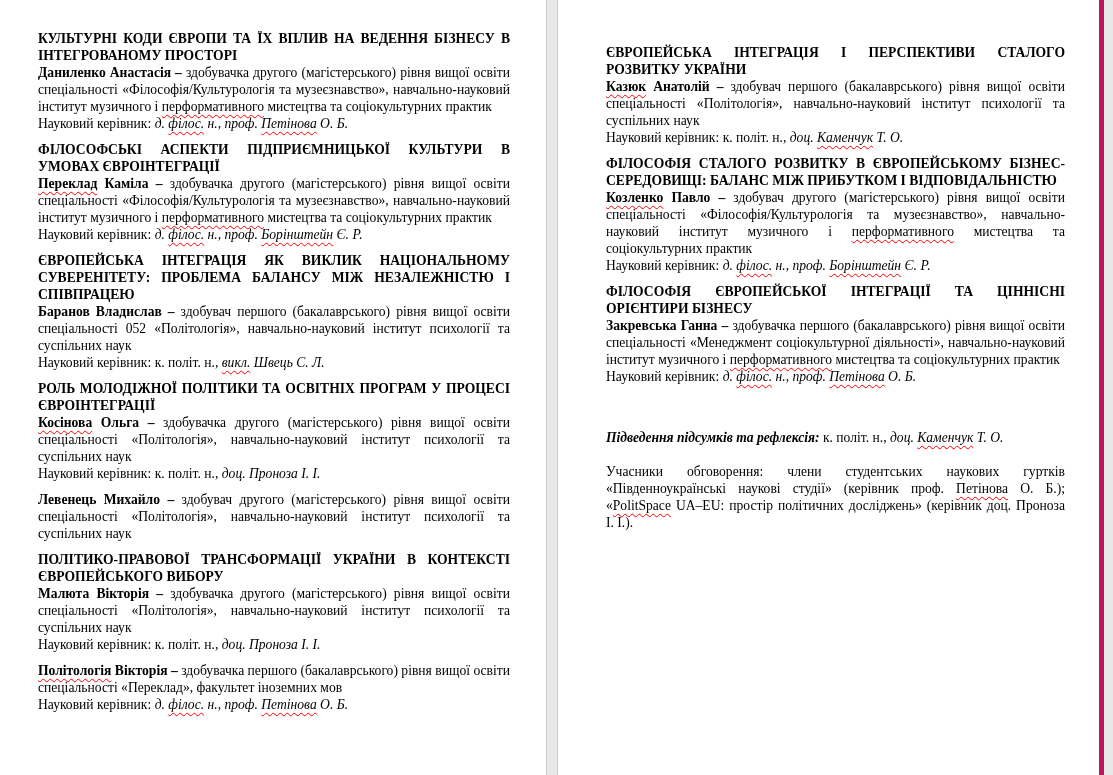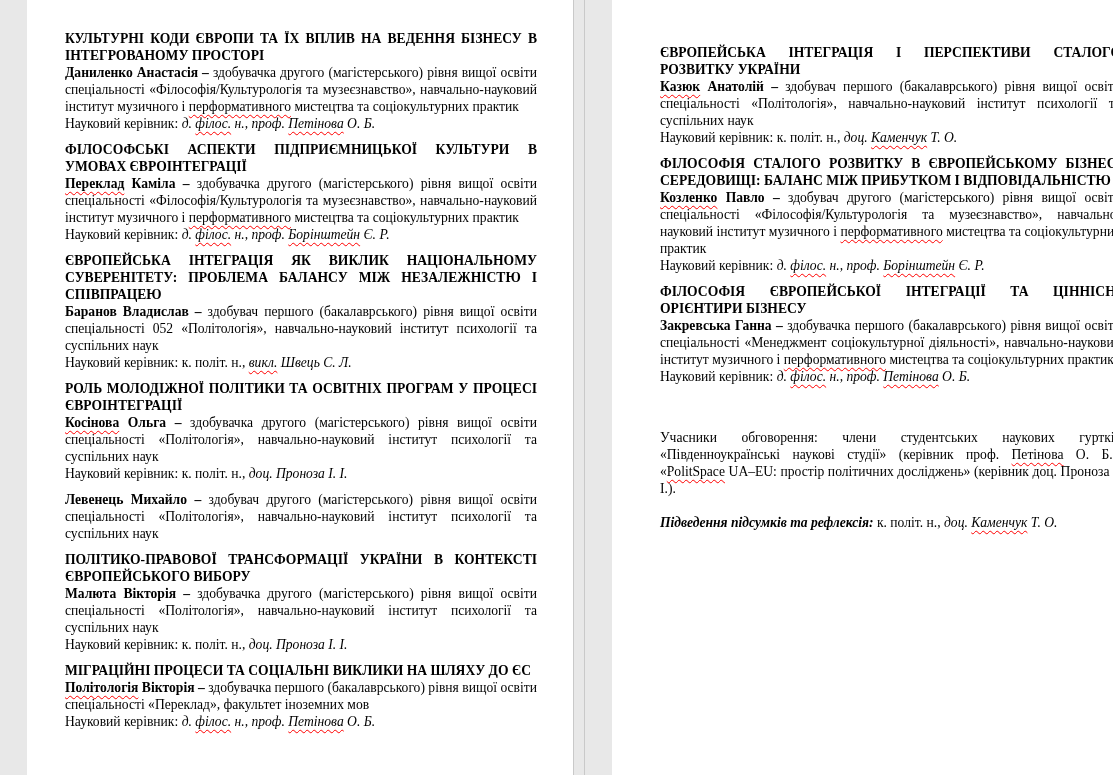--- a/index.html
+++ b/index.html
@@ -16,24 +16,23 @@
     overflow: hidden;
   }
   .page {
     flex: none;
     width: 546px;
     height: 775px;
     background: #ffffff;
     box-sizing: border-box;
     color: #000000;
     overflow: hidden;
-    margin-left: 27px;
   }
   .page-left  { padding: 30px 36px 10px 38px; }
-  .page-right { padding: 44px 34px 10px 48px; border-right: 3px solid #be185d; }
+  .page-right { padding: 44px 34px 10px 48px; border-right: 5px solid #be185d; }
   .gutter {
     flex: none;
     width: 12px;
     height: 775px;
     background: #e8e8e8;
     border-left: 1px solid #c9c9c9;
     border-right: 1px solid #c9c9c9;
     box-sizing: border-box;
   }
   .entry { margin: 0 0 9px 0; }
@@ -91,21 +90,20 @@
         </article>
         <article class="entry">
           <p class="entry-body"><span class="b">Левенець Михайло –</span><span> здобувач другого (магістерського) рівня вищої освіти спеціальності «Політологія», навчально-науковий інститут психології та суспільних наук</span></p>
         </article>
         <article class="entry">
           <h3 class="entry-title">ПОЛІТИКО-ПРАВОВОЇ ТРАНСФОРМАЦІЇ УКРАЇНИ В КОНТЕКСТІ ЄВРОПЕЙСЬКОГО ВИБОРУ</h3>
           <p class="entry-body"><span class="b">Малюта Вікторія –</span><span> здобувачка другого (магістерського) рівня вищої освіти спеціальності «Політологія», навчально-науковий інститут психології та суспільних наук</span></p>
           <p class="entry-supervisor"><span>Науковий керівник: к. політ. н., </span><span class="i">доц. Проноза І. І.</span></p>
         </article>
         <article class="entry">
-          <h3 class="entry-title">МІГРАЦІЙНІ ПРОЦЕСИ ТА СОЦІАЛЬНІ ВИКЛИКИ НА ШЛЯХУ ДО ЄС</h3>
           <p class="entry-body"><span class="b sq">Політологія</span><span class="b"> Вікторія –</span><span> здобувачка першого (бакалаврського) рівня вищої освіти спеціальності «Переклад», факультет іноземних мов</span></p>
           <p class="entry-supervisor"><span>Науковий керівник: </span><span class="i">д. </span><span class="i sq">філос.</span><span class="i"> н., проф. </span><span class="i sq">Петінова</span><span class="i"> О. Б.</span></p>
         </article>
       </div>
     <div class="closing"></div>
   </section>
   <div class="gutter"></div>
   <section class="page page-right">
     <div class="entries">
         <article class="entry">
@@ -118,17 +116,17 @@
           <p class="entry-body"><span class="b sq">Козленко</span><span class="b"> Павло –</span><span> здобувач другого (магістерського) рівня вищої освіти спеціальності «Філософія/Культурологія та музеєзнавство», навчально-науковий інститут музичного і </span><span class="sq">перформативного</span><span> мистецтва та соціокультурних практик</span></p>
           <p class="entry-supervisor"><span>Науковий керівник: </span><span class="i">д. </span><span class="i sq">філос.</span><span class="i"> н., проф. </span><span class="i sq">Борінштейн</span><span class="i"> Є. Р.</span></p>
         </article>
         <article class="entry">
           <h3 class="entry-title">ФІЛОСОФІЯ ЄВРОПЕЙСЬКОЇ ІНТЕГРАЦІЇ ТА ЦІННІСНІ ОРІЄНТИРИ БІЗНЕСУ</h3>
           <p class="entry-body"><span class="b">Закревська Ганна –</span><span> здобувачка першого (бакалаврського) рівня вищої освіти спеціальності «Менеджмент соціокультурної діяльності», навчально-науковий інститут музичного і </span><span class="sq">перформативного</span><span> мистецтва та соціокультурних практик</span></p>
           <p class="entry-supervisor"><span>Науковий керівник: </span><span class="i">д. </span><span class="i sq">філос.</span><span class="i"> н., проф. </span><span class="i sq">Петінова</span><span class="i"> О. Б.</span></p>
         </article>
       </div>
     <div class="closing">
+        <p class="closing-para"><span class="b i">Підведення підсумків та рефлексія:</span><span> к. політ. н., </span><span class="i">доц. </span><span class="i sq">Каменчук</span><span class="i"> Т. О.</span></p>
         <p class="closing-para"><span>Учасники обговорення: члени студентських наукових гуртків «Південноукраїнські наукові студії» (керівник проф. </span><span class="sq">Петінова</span><span> О. Б.); «</span><span class="sq">PolitSpace</span><span> UA–EU: простір політичних досліджень» (керівник доц. Проноза І. І.).</span></p>
-        <p class="closing-para"><span class="b i">Підведення підсумків та рефлексія:</span><span> к. політ. н., </span><span class="i">доц. </span><span class="i sq">Каменчук</span><span class="i"> Т. О.</span></p>
       </div>
   </section>
 </div>
 
 </body></html>

